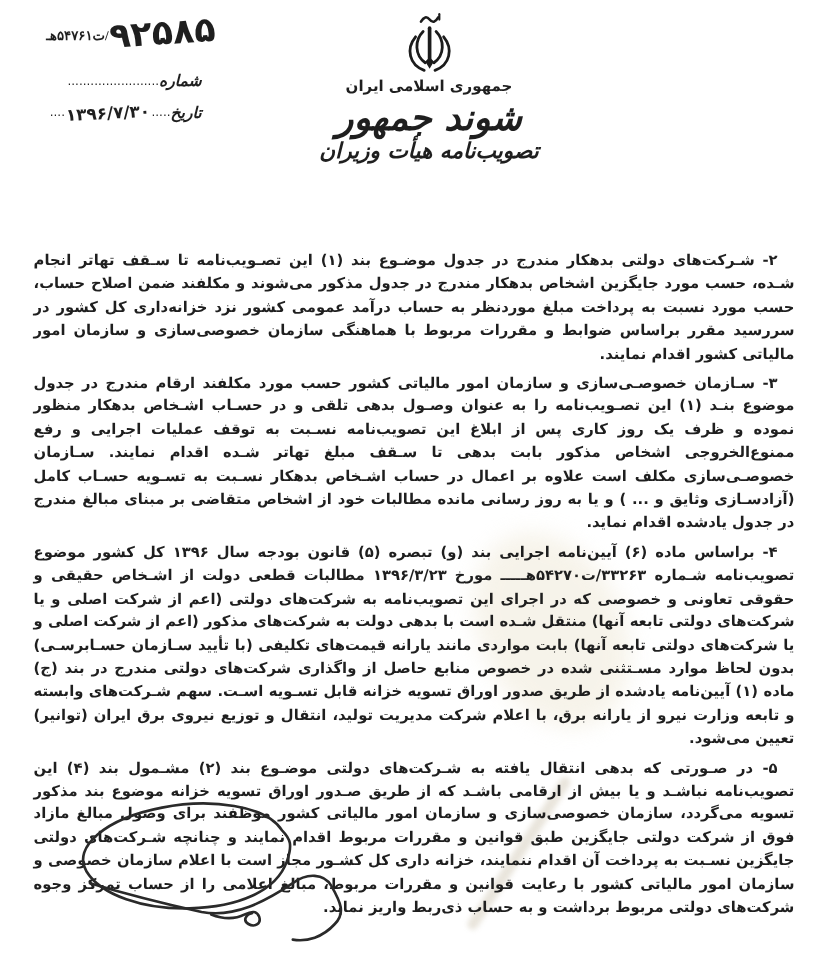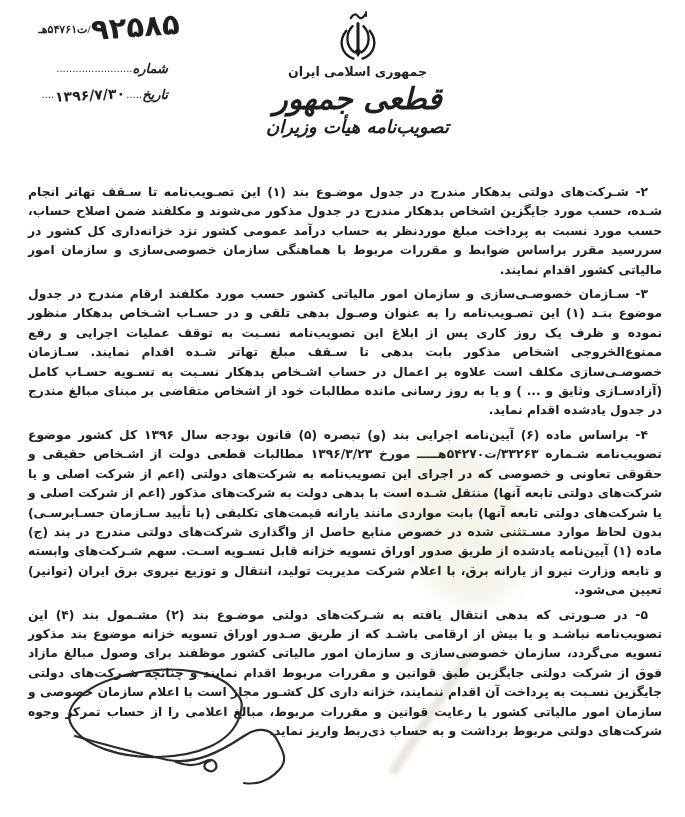--- a/index.html
+++ b/index.html
@@ -36,21 +36,21 @@
     display:inline-block;transform:rotate(-3deg);margin:0 1px;
   }
   
   .header{position:absolute;top:8px;left:240px;width:235px;text-align:center;}
   .emblem{height:58px;}
   .republic{font-size:12.5px;font-weight:bold;margin-top:-2px;}
   .office{font-size:30px;font-weight:bold;font-style:italic;margin-top:3px;line-height:34px;}
   .doctype{font-size:18px;font-weight:bold;font-style:italic;margin-top:0;}
   
   .bodytext{
-    position:absolute;top:183px;right:23px;left:28px;
+    position:absolute;top:208px;right:23px;left:28px;
     direction:rtl;text-align:justify;
     font-size:12.3px;font-weight:bold;line-height:19.4px;
   }
   .bodytext p{margin:0 0 5px;text-indent:14px;}
   
   .signature{position:absolute;left:50px;top:662px;width:320px;height:152px;}
   .sig-svg{position:absolute;left:0;top:0;}
   .sig-text{
     position:absolute;top:44px;left:28px;width:175px;
     text-align:center;direction:rtl;
@@ -104,21 +104,21 @@
           <path d="M30,17 L30,49" stroke-width="3.4"></path>
           <path d="M30,53 l-3,-5 l3,-3 l3,3 z" stroke-width="1.6" fill="#1c1c1c"></path>
           <path d="M24,20 C16,28 16,42 26,49" stroke-width="2.6"></path>
           <path d="M36,20 C44,28 44,42 34,49" stroke-width="2.6"></path>
           <path d="M17,25 C8,36 11,51 25,56" stroke-width="2.6"></path>
           <path d="M43,25 C52,36 49,51 35,56" stroke-width="2.6"></path>
         </g>
       </svg>
     </div>
     <div class="republic">جمهوری اسلامی ایران</div>
-    <div class="office">قطعی جمهور</div>
+    <div class="office">شوند جمهور</div>
     <div class="doctype">تصویب‌نامه هیأت وزیران</div>
   </div>
 
   <div class="bodytext">
     <p>۲- شـرکت‌های دولتی بدهکار مندرج در جدول موضـوع بند (۱) این تصـویب‌نامه تا سـقف تهاتر انجام شـده، حسب مورد جایگزین اشخاص بدهکار مندرج در جدول مذکور می‌شوند و مکلفند ضمن اصلاح حساب، حسب مورد نسبت به پرداخت مبلغ موردنظر به حساب درآمد عمومی کشور نزد خزانه‌داری کل کشور در سررسید مقرر براساس ضوابط و مقررات مربوط با هماهنگی سازمان خصوصی‌سازی و سازمان امور مالیاتی کشور اقدام نمایند.</p>
     <p>۳- سـازمان خصوصـی‌سازی و سازمان امور مالیاتی کشور حسب مورد مکلفند ارقام مندرج در جدول موضوع بنـد (۱) این تصـویب‌نامه را به عنوان وصـول بدهی تلقی و در حسـاب اشـخاص بدهکار منظور نموده و ظرف یک روز کاری پس از ابلاغ این تصویب‌نامه نسـبت به توقف عملیات اجرایی و رفع ممنوع‌الخروجی اشخاص مذکور بابت بدهی تا سـقف مبلغ تهاتر شـده اقدام نمایند. سـازمان خصوصـی‌سازی مکلف است علاوه بر اعمال در حساب اشـخاص بدهکار نسـبت به تسـویه حسـاب کامل (آزادسـازی وثایق و ... ) و یا به روز رسانی مانده مطالبات خود از اشخاص متقاضی بر مبنای مبالغ مندرج در جدول یادشده اقدام نماید.</p>
     <p>۴- براساس ماده (۶) آیین‌نامه اجرایی بند (و) تبصره (۵) قانون بودجه سال ۱۳۹۶ کل کشور موضوع تصویب‌نامه شـماره ۳۳۲۶۳/ت۵۴۲۷۰هـــــ مورخ ۱۳۹۶/۳/۲۳ مطالبات قطعی دولت از اشـخاص حقیقی و حقوقی تعاونی و خصوصی که در اجرای این تصویب‌نامه به شرکت‌های دولتی (اعم از شرکت اصلی و یا شرکت‌های دولتی تابعه آنها) منتقل شـده است با بدهی دولت به شرکت‌های مذکور (اعم از شرکت اصلی و یا شرکت‌های دولتی تابعه آنها) بابت مواردی مانند یارانه قیمت‌های تکلیفی (با تأیید سـازمان حسـابرسـی) بدون لحاظ موارد مسـتثنی شده در خصوص منابع حاصل از واگذاری شرکت‌های دولتی مندرج در بند (ج) ماده (۱) آیین‌نامه یادشده از طریق صدور اوراق تسویه خزانه قابل تسـویه اسـت. سهم شـرکت‌های وابسته و تابعه وزارت نیرو از یارانه برق، با اعلام شرکت مدیریت تولید، انتقال و توزیع نیروی برق ایران (توانیر) تعیین می‌شود.</p>
     <p>۵- در صـورتی که بدهی انتقال یافته به شـرکت‌های دولتی موضـوع بند (۲) مشـمول بند (۴) این تصویب‌نامه نباشـد و یا بیش از ارقامی باشـد که از طریق صـدور اوراق تسویه خزانه موضوع بند مذکور تسویه می‌گردد، سازمان خصوصی‌سازی و سازمان امور مالیاتی کشور موظفند برای وصول مبالغ مازاد فوق از شرکت دولتی جایگزین طبق قوانین و مقررات مربوط اقدام نمایند و چنانچه شـرکت‌های دولتی جایگزین نسـبت به پرداخت آن اقدام ننمایند، خزانه داری کل کشـور مجاز است با اعلام سازمان خصوصی و سازمان امور مالیاتی کشور با رعایت قوانین و مقررات مربوط، مبالغ اعلامی را از حساب تمرکز وجوه شرکت‌های دولتی مربوط برداشت و به حساب ذی‌ربط واریز نماید.</p>
   </div>
 

